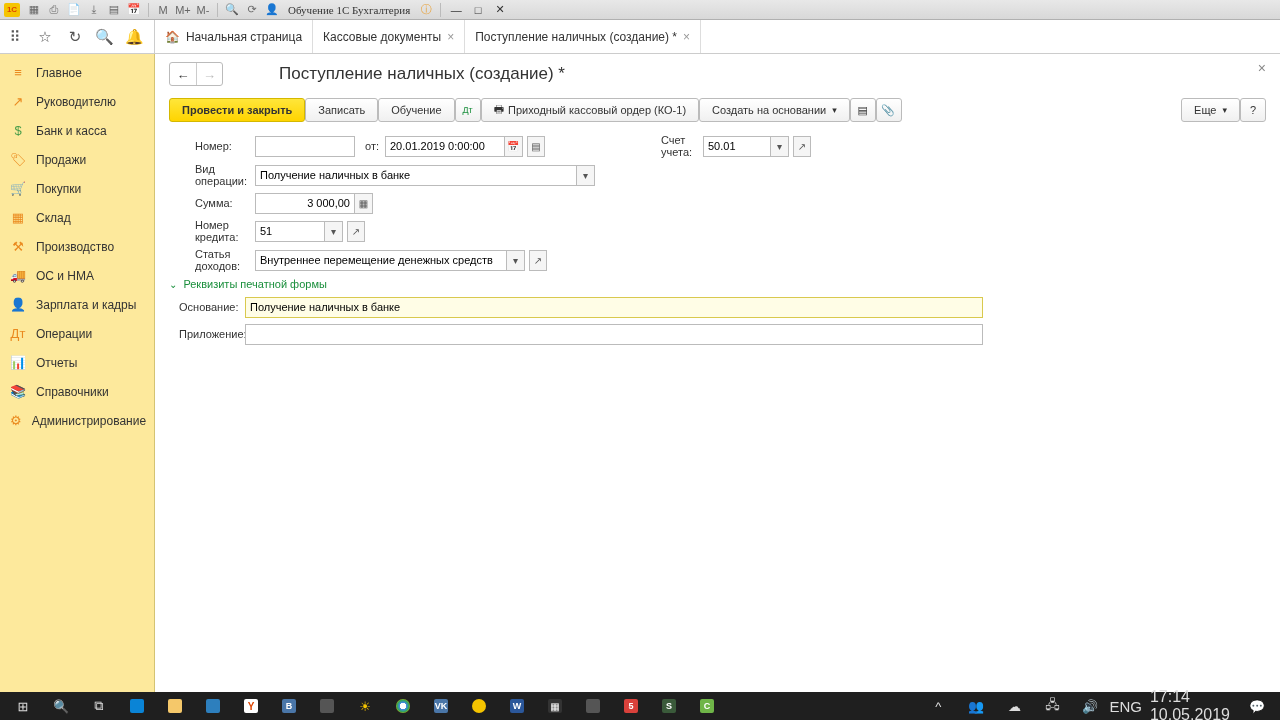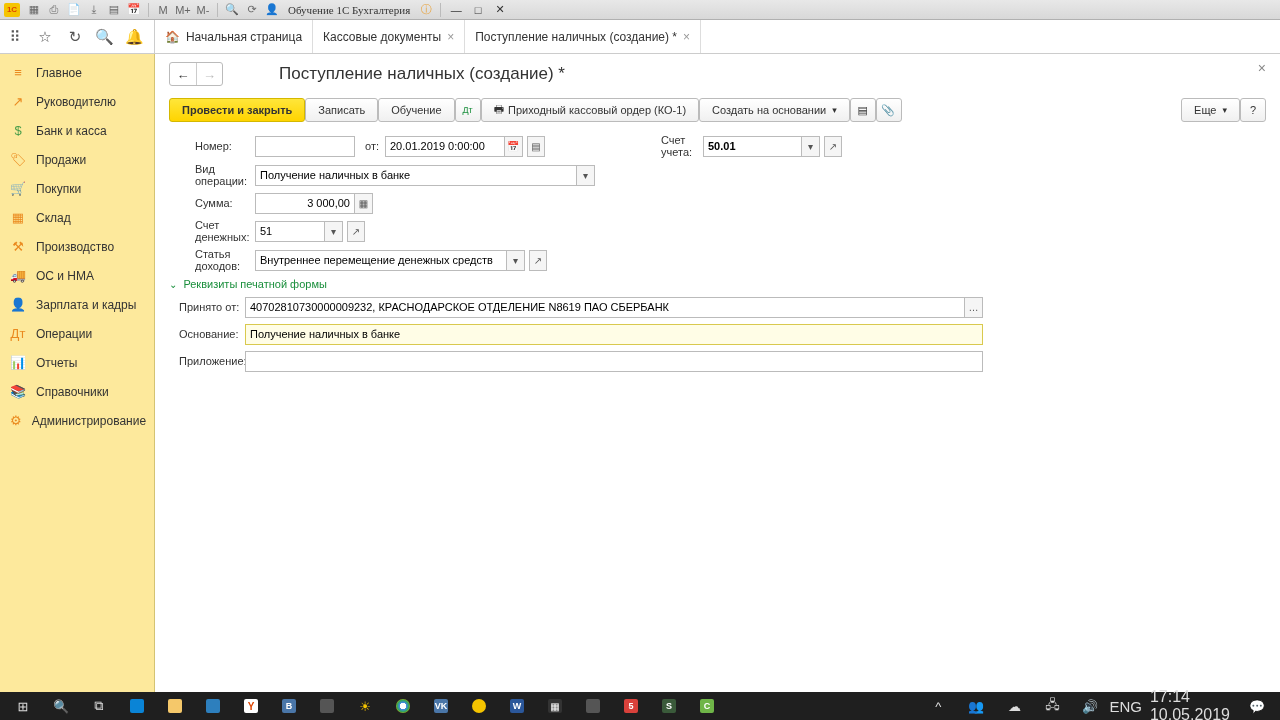--- a/index.html
+++ b/index.html
@@ -223,61 +223,56 @@
 
     <div class="form-row">
       <span class="label">Номер:</span>
       <input class="input num" value="" style="">
       <span class="label" style="width:auto;padding:0 6px 0 10px">от:</span>
       <input class="input date" value="20.01.2019 0:00:00" style="">
       <span class="mini-btn">📅</span>
       <span class="mini-btn sep">▤</span>
       <div class="gap2"></div>
       <span class="label w3">Счет учета:</span>
-      <input class="input" style="width: 99px; font-weight: bold;" value="50.01">
+      <input class="input" style="width: 68px;" value="50.01">
       <span class="mini-btn">▾</span>
       <span class="mini-btn sep">↗</span>
     </div>
 
     <div class="form-row">
       <span class="label">Вид операции:</span>
       <input class="input wide" style="width: 322px;" value="Получение наличных в банке">
       <span class="mini-btn">▾</span>
     </div>
 
     <div class="form-row">
       <span class="label">Сумма:</span>
       <input class="input sum" value="3 000,00" style="">
       <span class="mini-btn">▦</span>
     </div>
 
     <div class="form-row">
-      <span class="label">Счет денежных:</span>
+      <span class="label">Номер кредита:</span>
       <input class="input acc" value="51" style="">
       <span class="mini-btn">▾</span>
       <span class="mini-btn sep">↗</span>
     </div>
 
     <div class="form-row">
       <span class="label">Статья доходов:</span>
       <input class="input wide" value="Внутреннее перемещение денежных средств" style="">
       <span class="mini-btn">▾</span>
       <span class="mini-btn sep">↗</span>
     </div>
 
     <div class="section-hdr">
       <span class="chev">⌄</span>
       <span>Реквизиты печатной формы</span>
     </div>
 
-    <div class="form-row sub">
-      <span class="label">Принято от:</span>
-      <input class="input full" value="40702810730000009232, КРАСНОДАРСКОЕ ОТДЕЛЕНИЕ N8619 ПАО СБЕРБАНК" style="">
-      <span class="mini-btn">…</span>
-    </div>
 
     <div class="form-row sub">
       <span class="label">Основание:</span>
       <input class="input full highlight" style="max-width: 738px;" value="Получение наличных в банке">
     </div>
 
     <div class="form-row sub">
       <span class="label">Приложение:</span>
       <input class="input full" style="max-width: 738px;" value="">
     </div>

